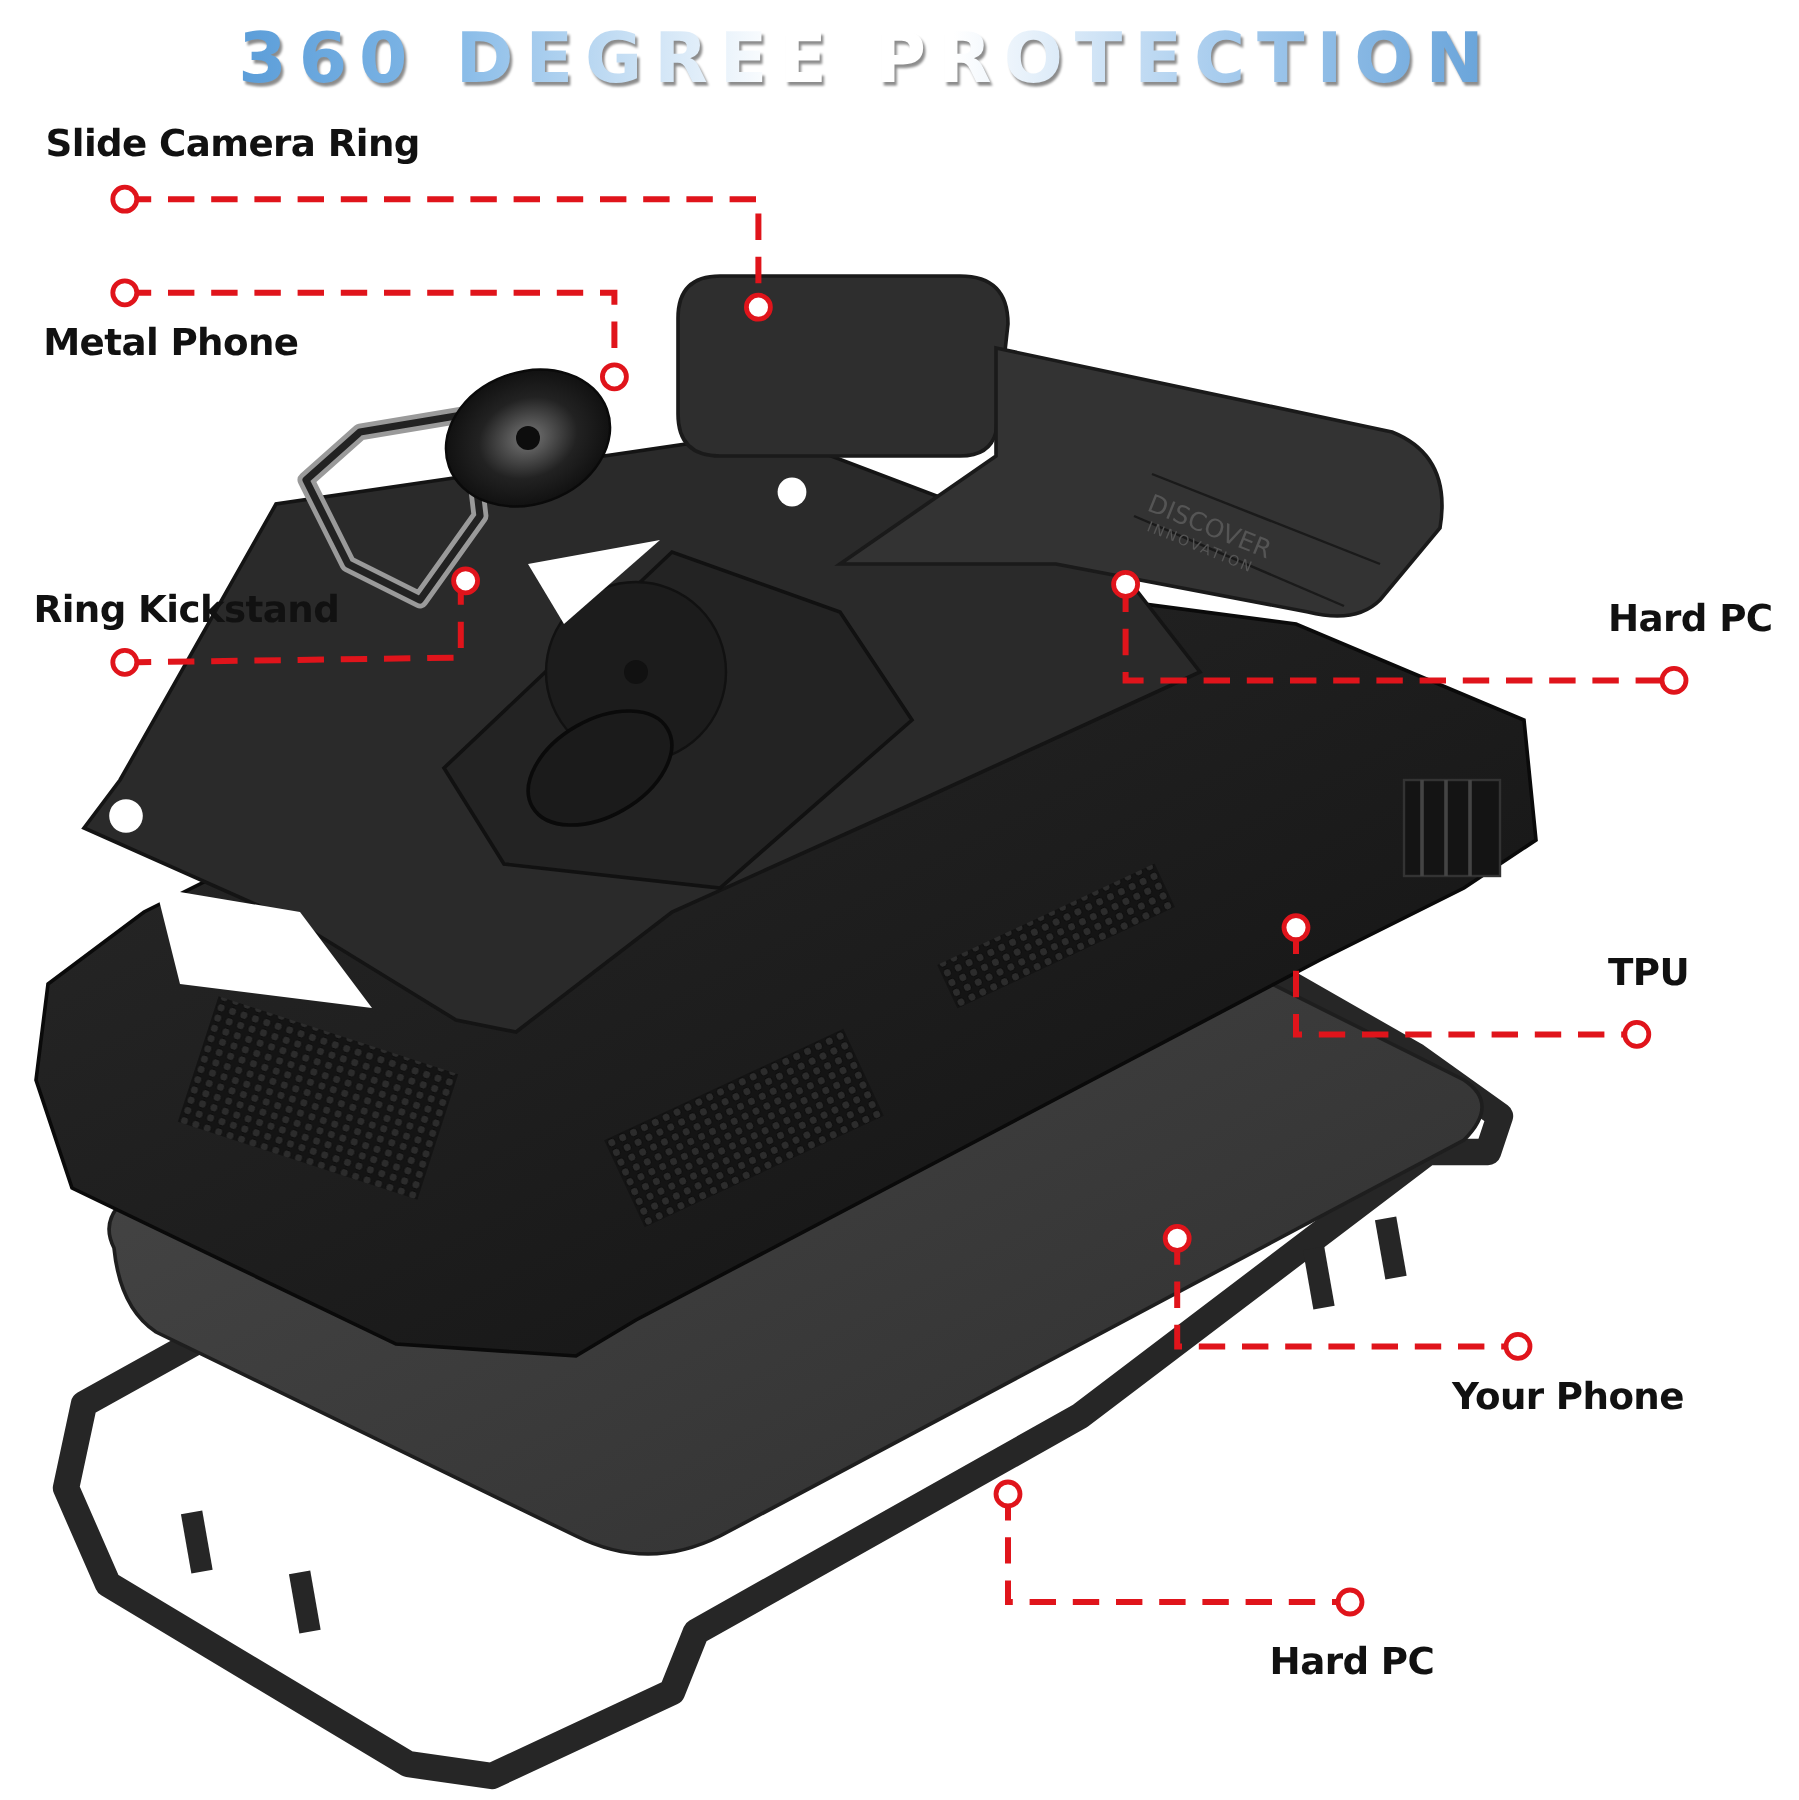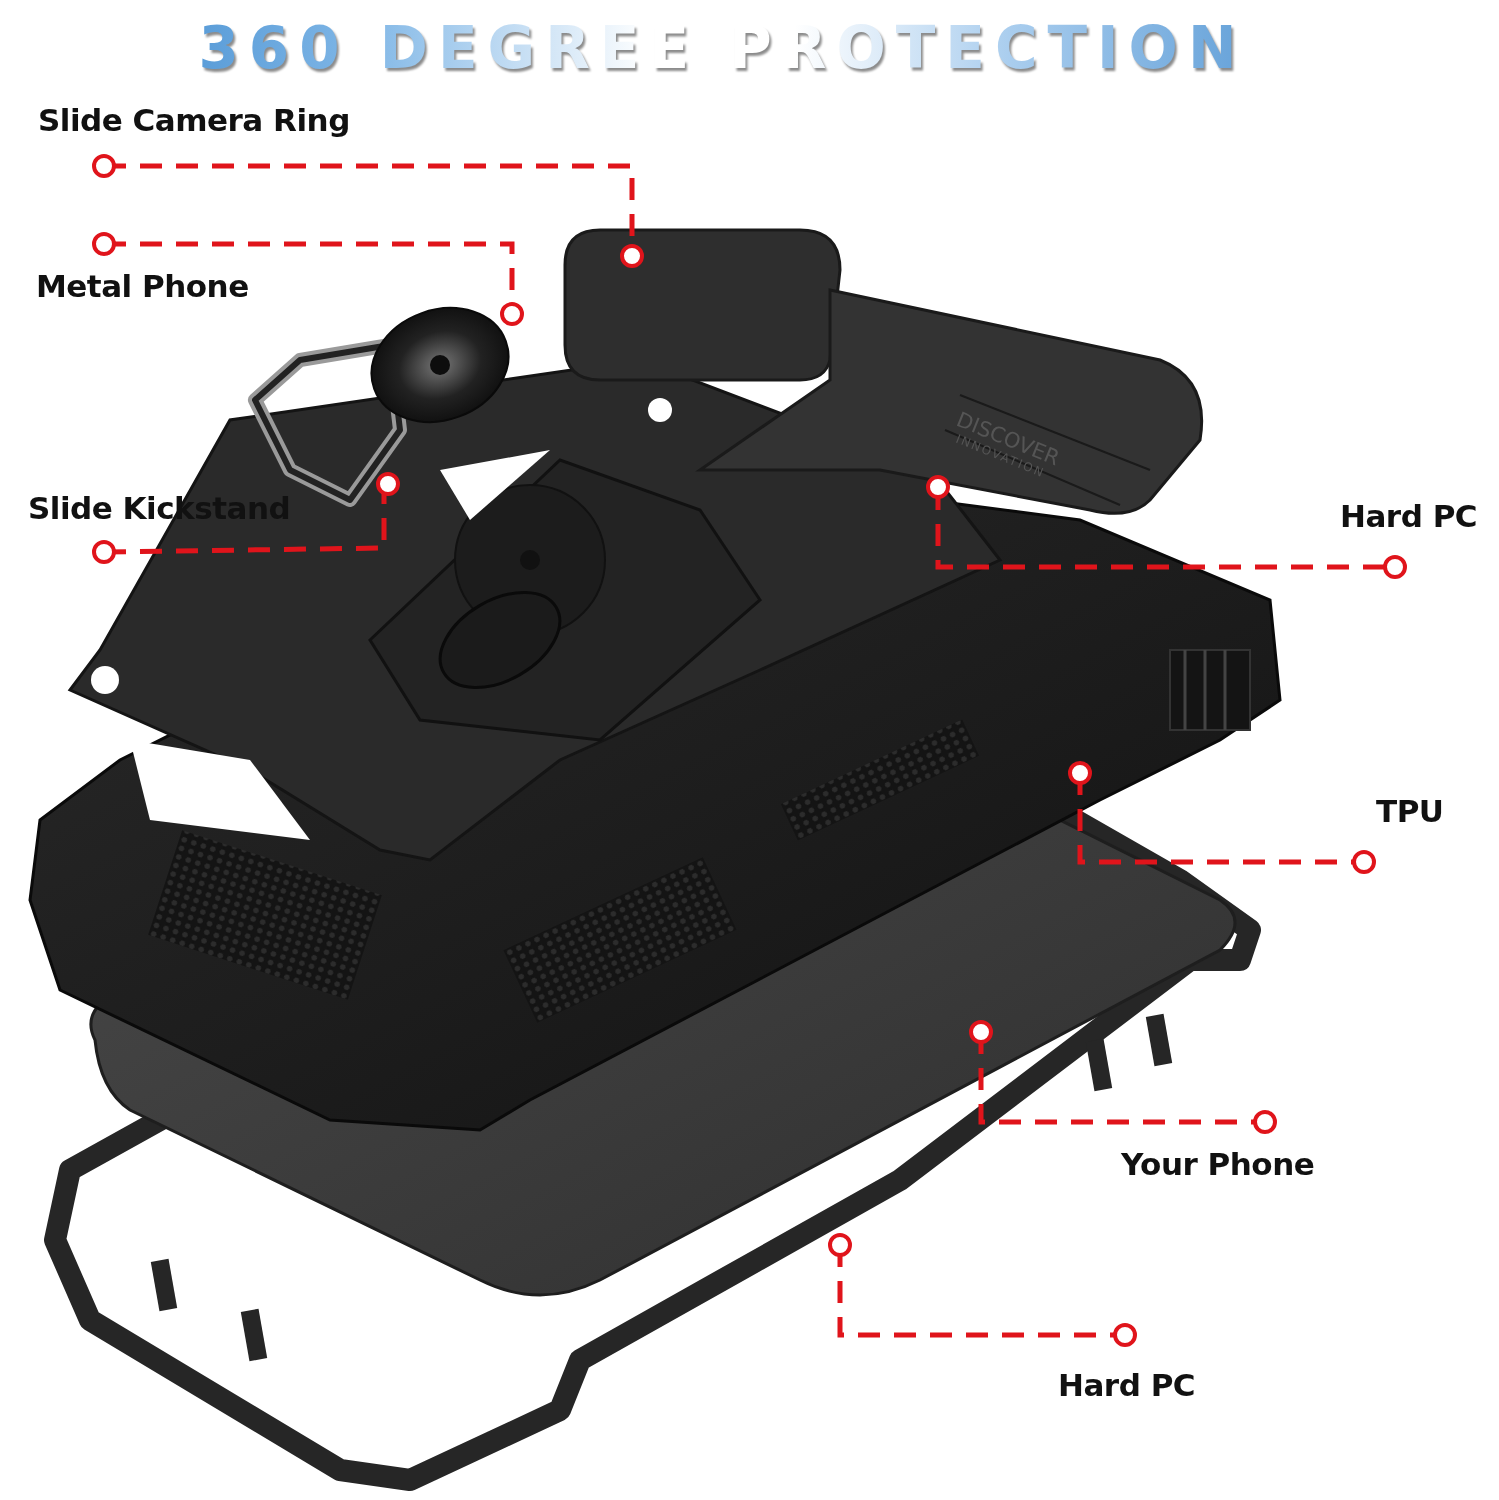--- a/index.html
+++ b/index.html
@@ -117,17 +117,17 @@
     <circle cx="1364" cy="862" r="10"></circle>
     <circle cx="981" cy="1032" r="10"></circle>
     <circle cx="1265" cy="1122" r="10"></circle>
     <circle cx="840" cy="1245" r="10"></circle>
     <circle cx="1125" cy="1335" r="10"></circle>
   </g>
 </svg>
 
 <div class="label" style="left:38px; top:102px;">Slide Camera Ring</div>
 <div class="label" style="left:36px; top:268px;">Metal Phone</div>
-<div class="label" style="left:28px; top:490px;">Slide Kickstand</div>
+<div class="label" style="left:28px; top:490px;">Ring Kickstand</div>
 <div class="label" style="left:1340px; top:498px;">Hard PC</div>
-<div class="label" style="left:1340px; top:793px;margin-left:36px;">TPU</div>
-<div class="label" style="left:1121px; top:1146px;">Your Phone</div>
+<div class="label" style="left:1340px; top:793px;">TPU</div>
+<div class="label" style="left:1210px; top:1146px;">Your Phone</div>
 <div class="label" style="left:1058px; top:1367px;">Hard PC</div>
 
 </body></html>

